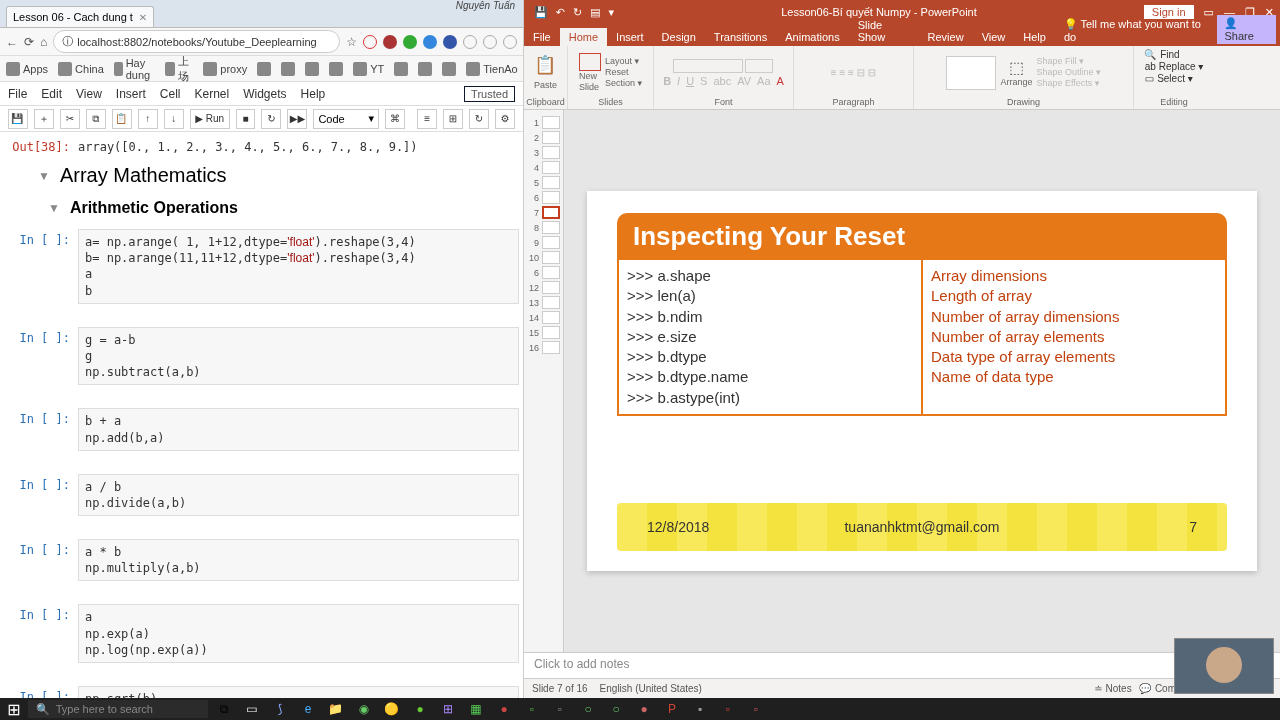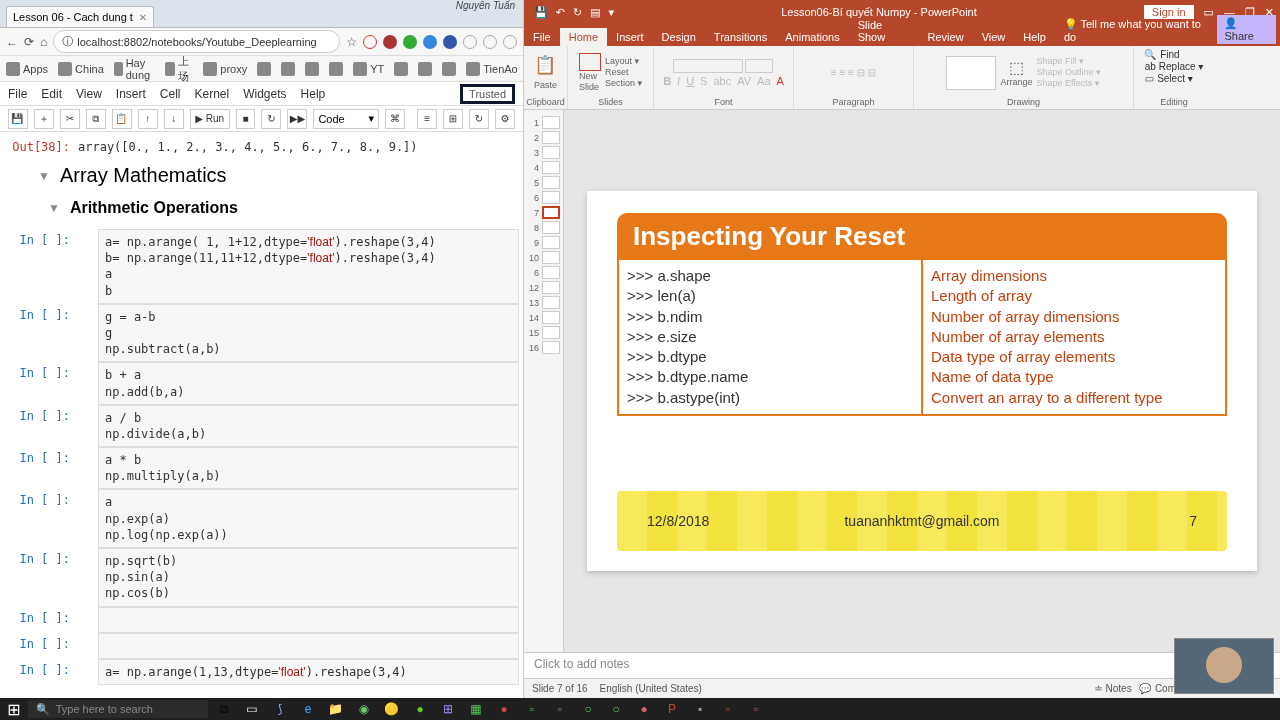--- a/index.html
+++ b/index.html
@@ -12,34 +12,34 @@
 .tab { background: #f7f9fb; border: 1px solid #bbb; border-bottom: none; border-radius: 3px 3px 0 0; padding: 4px 6px; margin-left: 6px; display: flex; align-items: center; gap: 6px; font-size: 11px; }
 .tab-close { color: #888; font-size: 10px; }
 .addr-bar { height: 28px; background: #f7f7f7; display: flex; align-items: center; padding: 0 6px; gap: 6px; border-bottom: 1px solid #ddd; font-size: 12px; color: #555; }
 .addr-input { flex: 1; background: #fff; border: 1px solid #ccc; border-radius: 12px; padding: 3px 8px; font-size: 11px; color: #333; display: flex; align-items: center; gap: 4px; }
 .bookmark-bar { height: 26px; background: #f7f7f7; display: flex; align-items: center; padding: 0 6px; gap: 10px; font-size: 11px; color: #444; border-bottom: 1px solid #ddd; }
 .bm-item { display: flex; align-items: center; gap: 3px; }
 .bm-icon { width: 14px; height: 14px; background: #888; border-radius: 2px; display: inline-block; }
 
 
 .jupyter-menu { height: 24px; border-bottom: 1px solid #ddd; display: flex; align-items: center; padding: 0 8px; gap: 14px; font-size: 12px; color: #333; }
-.trusted { margin-left: auto; border: 3px solid #0f172a; padding: 1px 6px; font-size: 11px; color: #555; }
+.trusted { margin-left: auto; border: 1px solid #0f172a; padding: 1px 6px; font-size: 11px; color: #555; }
 .jupyter-toolbar { height: 26px; border-bottom: 1px solid #ddd; display: flex; align-items: center; padding: 0 8px; gap: 6px; font-size: 11px; }
 .tb-btn { border: 1px solid #ccc; background: #fff; width: 22px; height: 20px; display: flex; align-items: center; justify-content: center; font-size: 10px; color: #333; }
 .tb-run { width: 44px; }
 .tb-sel { border: 1px solid #ccc; background: #fff; width: 72px; height: 20px; font-size: 11px; padding: 0 4px; display: flex; align-items: center; }
 .notebook { padding: 8px 4px 8px 8px; font-size: 12px; overflow: hidden; }
 .out-row { display: flex; margin-bottom: 10px; }
 .out-label { width: 70px; text-align: right; padding-right: 8px; color: #c0392b; font-family: monospace; font-size: 12px; }
 .out-text { font-family: monospace; font-size: 12px; color: #333; }
 .heading { display: flex; align-items: center; gap: 10px; margin: 8px 0 12px 30px; }
 .triangle { color: #888; font-size: 12px; }
 .h2 { font-size: 20px; font-weight: normal; }
 .h3 { font-size: 16px; font-weight: bold; }
-.cell { display: flex; margin-bottom: 0; gap: 20px; }
+.cell { display: flex; margin-bottom: 23px; }
 .cell-label { width: 70px; text-align: right; padding-right: 8px; color: #2a6fb5; font-family: monospace; font-size: 12px; padding-top: 4px; }
 .cell-body { flex: 1; border: 1px solid #ddd; background: #f7f7f7; padding: 4px 6px; font-family: monospace; font-size: 12px; white-space: pre; color: #333; line-height: 1.35; overflow: hidden; }
 .s-str { color: #a31515; }
 
 
 .ppt { position: absolute; left: 524px; top: 0; width: 756px; height: 698px; background: #e6e6e6; display: flex; flex-direction: column; }
 .ppt-title { height: 24px; background: #b7472a; color: #fff; display: flex; align-items: center; font-size: 11px; }
 .ppt-title-mid { flex: 1; text-align: center; }
 .ppt-title-left { display: flex; align-items: center; gap: 8px; padding-left: 10px; }
 .ppt-title-right { display: flex; align-items: center; gap: 10px; padding-right: 6px; }
@@ -62,21 +62,21 @@
 .thumb-num { width: 12px; font-size: 9px; color: #666; text-align: right; }
 .thumb-slide { width: 18px; height: 13px; background: #fff; border: 1px solid #ccc; }
 .thumb.active .thumb-slide { border: 2px solid #c43e1c; }
 .slide-area { flex: 1; display: flex; align-items: center; justify-content: center; padding: 12px; position: relative; }
 .slide { width: 670px; height: 380px; background: #fff; box-shadow: 0 2px 6px rgba(0,0,0,0.2); position: relative; padding: 22px 30px; }
 .slide-title { background: #e77817; color: #fff; font-size: 26px; font-weight: bold; padding: 8px 16px; border-radius: 10px 10px 0 0; }
 .array-table { border: 2px solid #e77817; border-top: none; display: flex; }
 .array-col { flex: 1; padding: 6px 8px; font-size: 15px; line-height: 1.35; }
 .array-col.left { font-family: "Courier New", monospace; border-right: 2px solid #e77817; color: #333; }
 .array-col.right { color: #c2410c; }
-.honeycomb { position: absolute; bottom: 20px; left: 30px; right: 30px; height: 60px; background: repeating-linear-gradient(90deg, #f7e95a 0 30px, #f4e33f 30px 60px); border-radius: 4px; display: flex; align-items: center; padding: 0 30px; font-size: 14px; color: #333; }
+.honeycomb { position: absolute; bottom: 20px; left: 30px; right: 30px; height: 48px; background: repeating-linear-gradient(90deg, #f7e95a 0 30px, #f4e33f 30px 60px); border-radius: 4px; display: flex; align-items: center; padding: 0 30px; font-size: 14px; color: #333; }
 .hc-date { }
 .hc-email { position: absolute; left: 50%; transform: translateX(-50%); }
 .hc-num { margin-left: auto; }
 .notes { height: 26px; background: #fff; border-top: 1px solid #ccc; padding: 4px 10px; font-size: 12px; color: #888; }
 .ppt-status { height: 20px; background: #f3f2f1; border-top: 1px solid #ccc; display: flex; align-items: center; padding: 0 8px; font-size: 10px; color: #555; gap: 12px; }
 .ppt-status .right { margin-left: auto; display: flex; gap: 8px; align-items: center; }
 
 
 .taskbar { position: absolute; bottom: 0; left: 0; right: 0; height: 22px; background: #1f1f1f; display: flex; align-items: center; padding: 0 4px; gap: 4px; }
 .start { width: 20px; height: 18px; display: flex; align-items: center; justify-content: center; color: #fff; }
@@ -475,21 +475,20 @@
               <div>&gt;&gt;&gt; b.dtype.name</div>
               <div>&gt;&gt;&gt; b.astype(int)</div>
             </div>
           <div class="array-col right" id="array-right">
               <div>Array dimensions</div>
               <div>Length of array</div>
               <div>Number of array dimensions</div>
               <div>Number of array elements</div>
               <div>Data type of array elements</div>
               <div>Name of data type</div>
-              <div>Convert an array to a different type</div>
             </div>
         </div>
         <div class="honeycomb">
           <span class="hc-date">12/8/2018</span>
           <span class="hc-email">tuananhktmt@gmail.com</span>
           <span class="hc-num">7</span>
         </div>
       </div>
     </div>
   </div>

